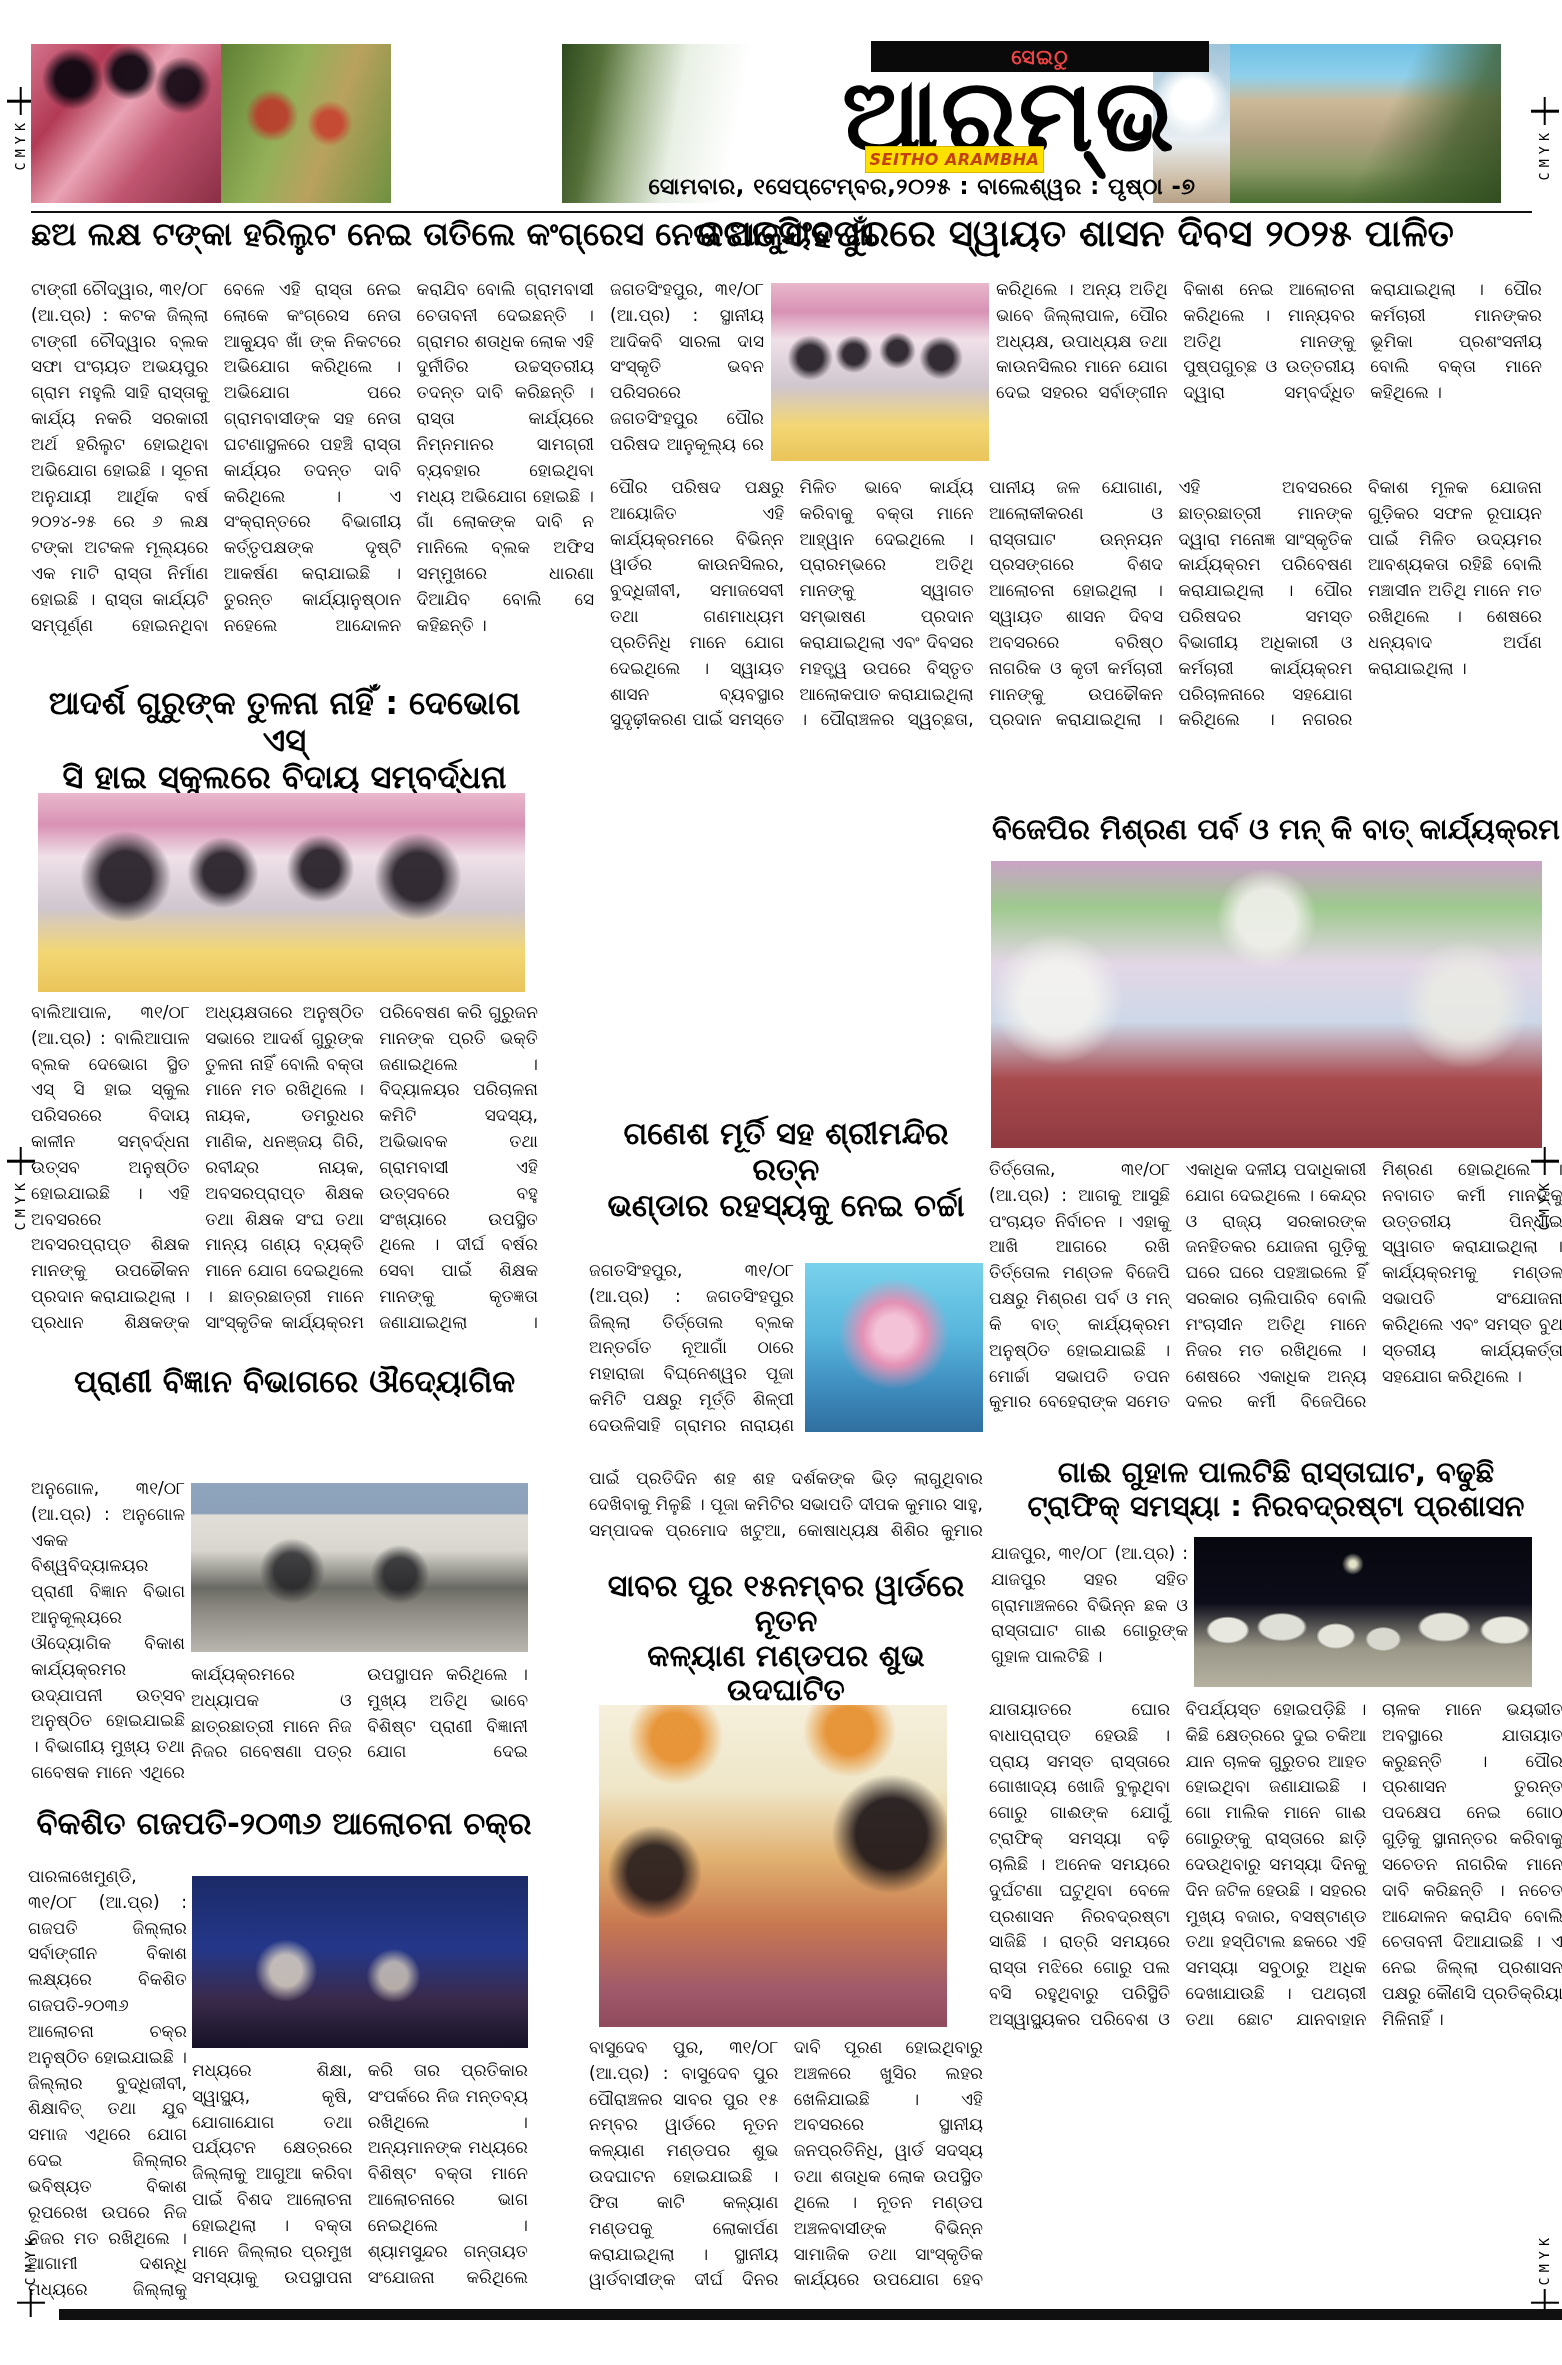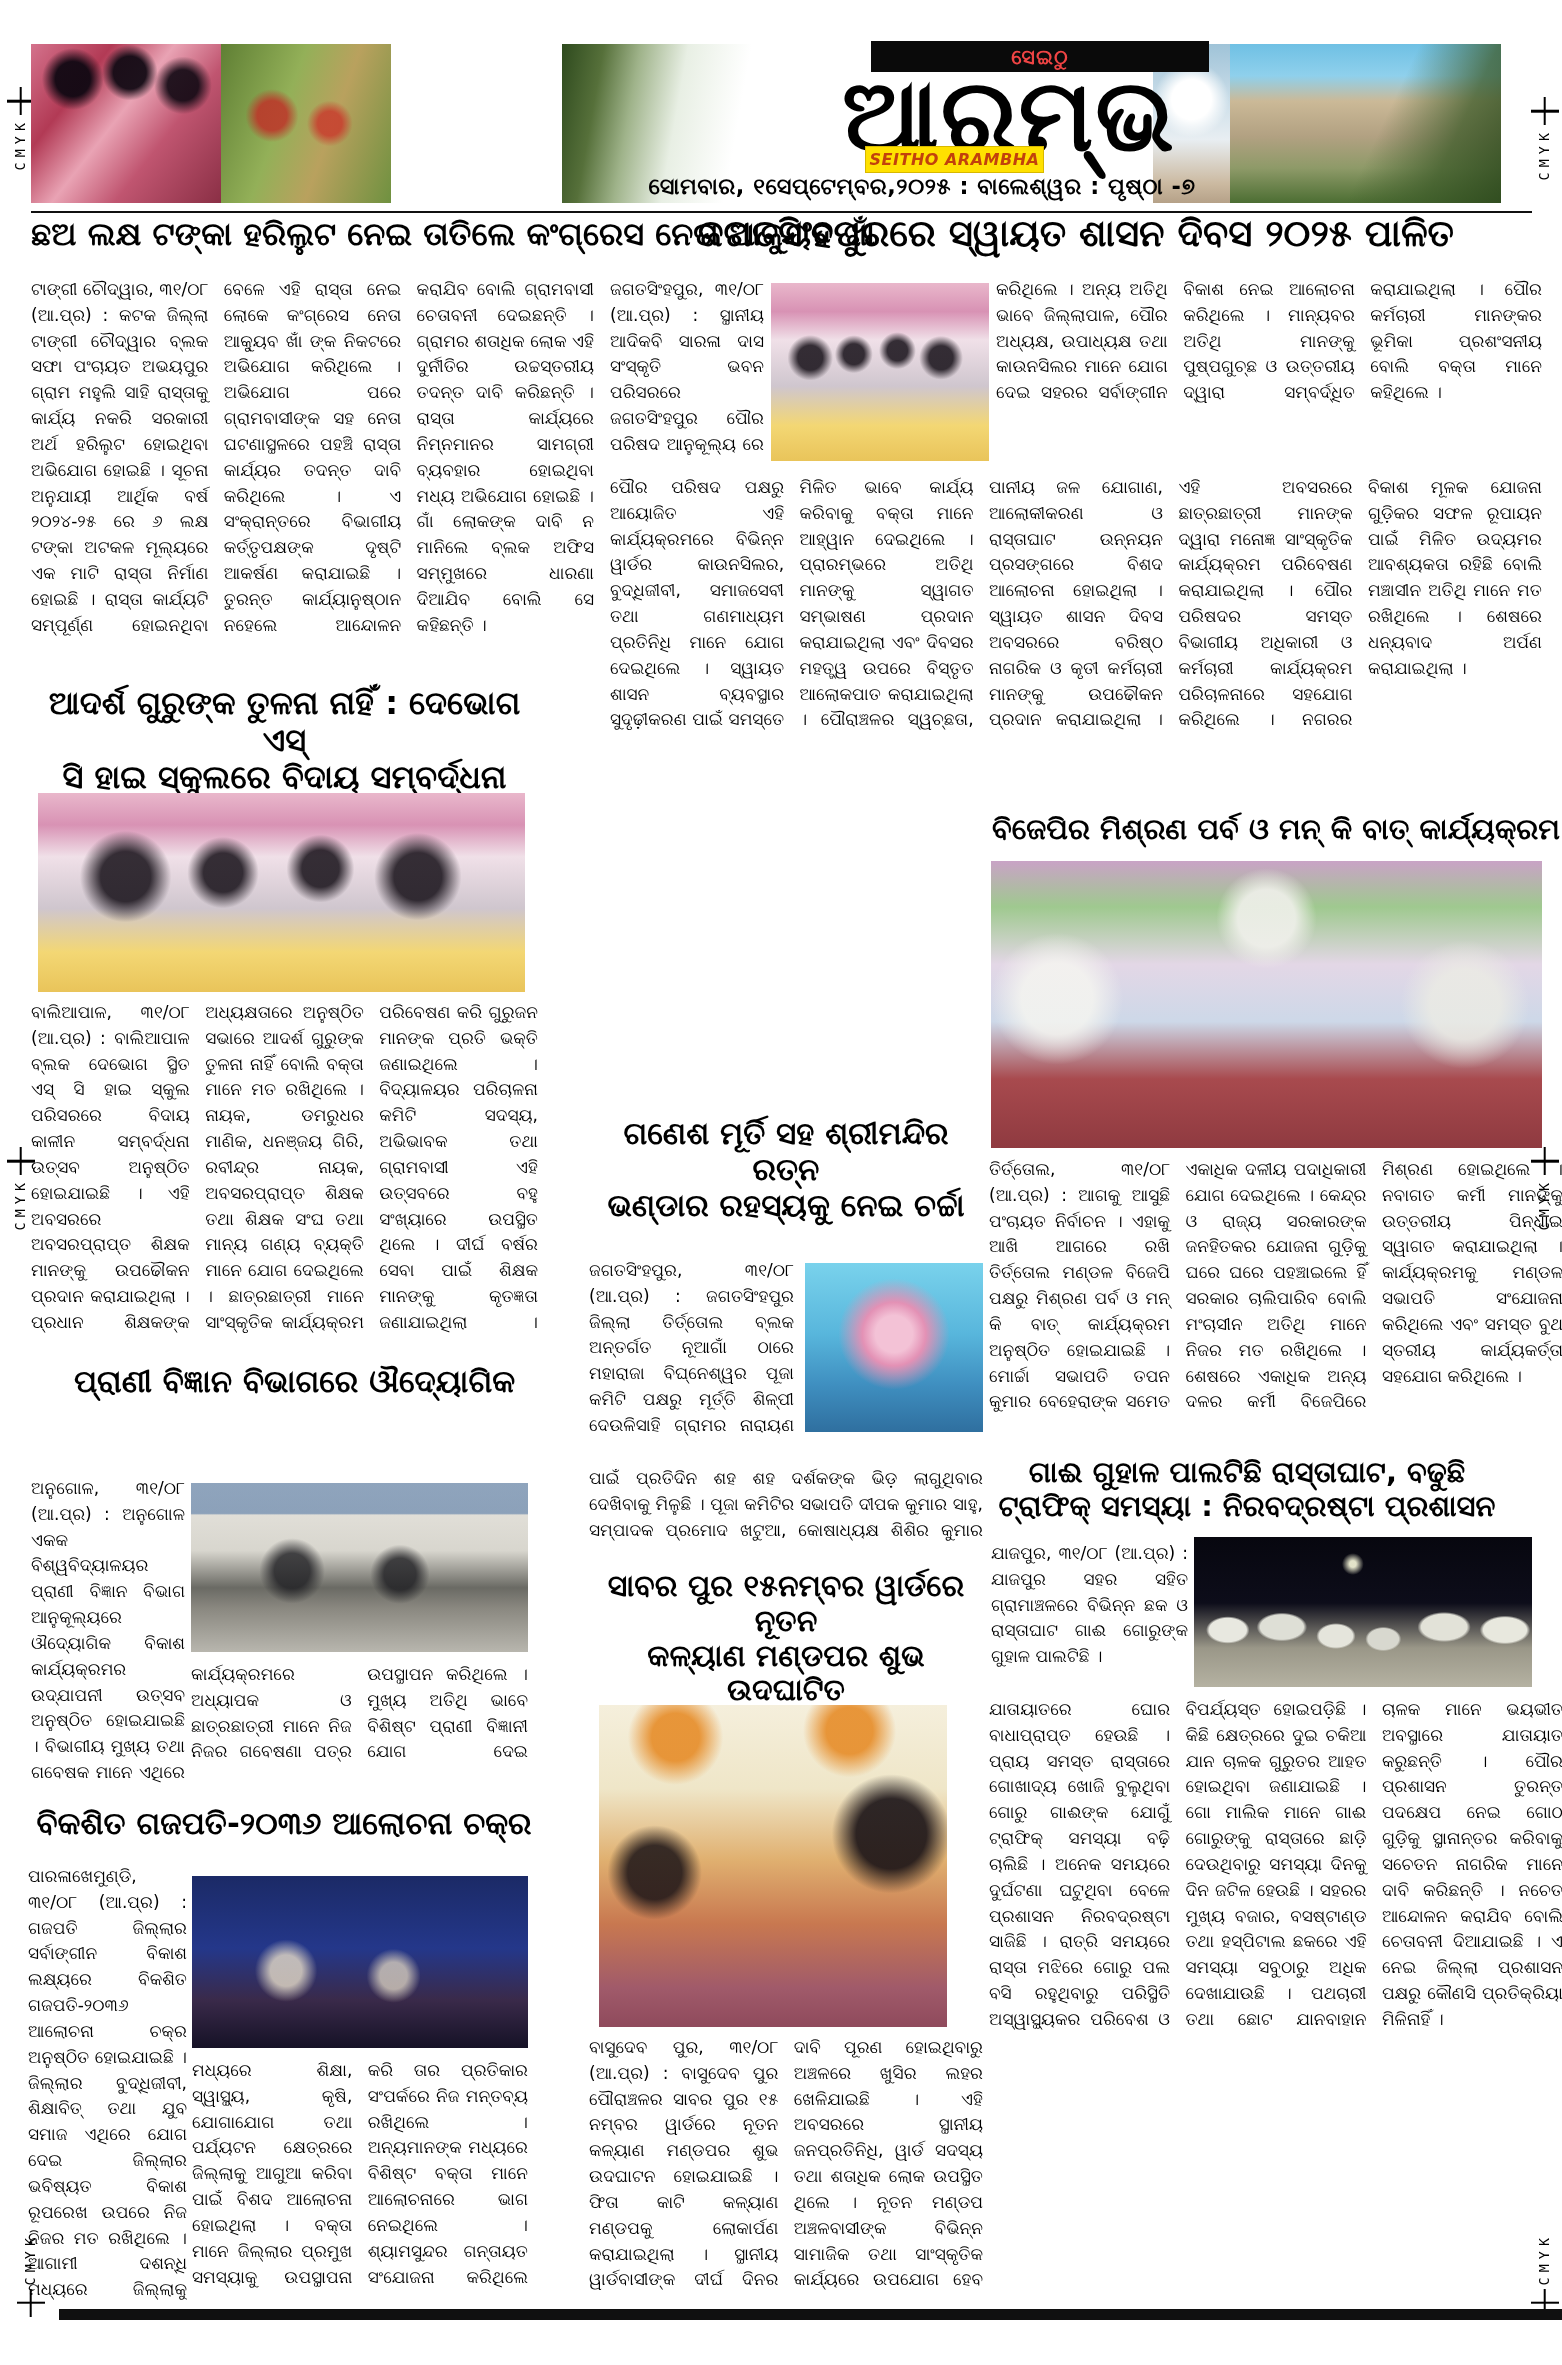--- a/index.html
+++ b/index.html
@@ -174,21 +174,21 @@
 <div class="abs" style="left:0;top:0;width:0;height:0;">
   <div class="hl abs" style="left:41px;top:1364px;width:507px;font-size:31px;">
     <span class="hl-line">ପ୍ରାଣୀ ବିଜ୍ଞାନ ବିଭାଗରେ ଔଦ୍ୟୋଗିକ</span>
   </div>
   <div class="body-txt c1 abs" style="left:31px;top:1476px;width:154px;height:311px;">ଅନୁଗୋଳ, ୩୧/୦୮ (ଆ.ପ୍ର) : ଅନୁଗୋଳ ଏକକ ବିଶ୍ୱବିଦ୍ୟାଳୟର ପ୍ରାଣୀ ବିଜ୍ଞାନ ବିଭାଗ ଆନୁକୂଲ୍ୟରେ ଔଦ୍ୟୋଗିକ ବିକାଶ କାର୍ଯ୍ୟକ୍ରମର ଉଦ୍ଯାପନୀ ଉତ୍ସବ ଅନୁଷ୍ଠିତ ହୋଇଯାଇଛି । ବିଭାଗୀୟ ମୁଖ୍ୟ ତଥା ଗବେଷକ ମାନେ ଏଥିରେ ଯୋଗ ଦେଇ ବିଭାଗର ଅଗ୍ରଗତି କାମନା କରିଥିଲେ ।</div>
   <div class="photo ph-seminar" style="left:191px;top:1483px;width:337px;height:169px;"></div>
   <div class="body-txt c2 abs" style="left:191px;top:1662px;width:337px;height:126px;">କାର୍ଯ୍ୟକ୍ରମରେ ଅଧ୍ୟାପକ ଓ ଛାତ୍ରଛାତ୍ରୀ ମାନେ ନିଜ ନିଜର ଗବେଷଣା ପତ୍ର ଉପସ୍ଥାପନ କରିଥିଲେ । ମୁଖ୍ୟ ଅତିଥି ଭାବେ ବିଶିଷ୍ଟ ପ୍ରାଣୀ ବିଜ୍ଞାନୀ ଯୋଗ ଦେଇ ଛାତ୍ରଛାତ୍ରୀ ମାନଙ୍କୁ ଉଦ୍ୟୋଗ ଭିତ୍ତିକ ଶିକ୍ଷାର ଆବଶ୍ୟକତା ସମ୍ପର୍କରେ ବୁଝାଇଥିଲେ । ସଫଳ ପ୍ରଶିକ୍ଷାର୍ଥୀ ମାନଙ୍କୁ ପ୍ରମାଣପତ୍ର ବଣ୍ଟନ କରାଯାଇଥିଲା । ଶେଷରେ ଧନ୍ୟବାଦ ଅର୍ପଣ କରାଯାଇଥିଲା ।</div>
 </div>
 
 <div class="abs" style="left:0;top:0;width:0;height:0;">
-  <div class="hl abs" style="left:960px;top:1456px;width:574px;font-size:29px;">
+  <div class="hl abs" style="left:989px;top:1456px;width:574px;font-size:29px;">
     <span class="hl-line">ଗାଈ ଗୁହାଳ ପାଲଟିଛି ରାସ୍ତାଘାଟ, ବଢୁଛି</span>
     <span class="hl-line">ଟ୍ରାଫିକ୍ ସମସ୍ୟା : ନିରବଦ୍ରଷ୍ଟା ପ୍ରଶାସନ</span>
   </div>
   <div class="body-txt c1 abs" style="left:991px;top:1541px;width:197px;height:151px;">ଯାଜପୁର, ୩୧/୦୮ (ଆ.ପ୍ର) : ଯାଜପୁର ସହର ସହିତ ଗ୍ରାମାଞ୍ଚଳରେ ବିଭିନ୍ନ ଛକ ଓ ରାସ୍ତାଘାଟ ଗାଈ ଗୋରୁଙ୍କ ଗୁହାଳ ପାଲଟିଛି ।</div>
   <div class="photo ph-cows" style="left:1194px;top:1537px;width:338px;height:150px;"></div>
   <div class="body-txt c3 abs" style="left:989px;top:1697px;width:574px;height:604px;">ଯାତାୟାତରେ ଘୋର ବାଧାପ୍ରାପ୍ତ ହେଉଛି । ପ୍ରାୟ ସମସ୍ତ ରାସ୍ତାରେ ଗୋଖାଦ୍ୟ ଖୋଜି ବୁଲୁଥିବା ଗୋରୁ ଗାଈଙ୍କ ଯୋଗୁଁ ଟ୍ରାଫିକ୍ ସମସ୍ୟା ବଢ଼ି ଚାଲିଛି । ଅନେକ ସମୟରେ ଦୁର୍ଘଟଣା ଘଟୁଥିବା ବେଳେ ପ୍ରଶାସନ ନିରବଦ୍ରଷ୍ଟା ସାଜିଛି । ରାତ୍ରି ସମୟରେ ରାସ୍ତା ମଝିରେ ଗୋରୁ ପଲ ବସି ରହୁଥିବାରୁ ପରିସ୍ଥିତି ଅସ୍ୱାସ୍ଥ୍ୟକର ପରିବେଶ ଓ ବିପର୍ଯ୍ୟସ୍ତ ହୋଇପଡ଼ିଛି । କିଛି କ୍ଷେତ୍ରରେ ଦୁଇ ଚକିଆ ଯାନ ଚାଳକ ଗୁରୁତର ଆହତ ହୋଇଥିବା ଜଣାଯାଇଛି । ଗୋ ମାଲିକ ମାନେ ଗାଈ ଗୋରୁଙ୍କୁ ରାସ୍ତାରେ ଛାଡ଼ି ଦେଉଥିବାରୁ ସମସ୍ୟା ଦିନକୁ ଦିନ ଜଟିଳ ହେଉଛି । ସହରର ମୁଖ୍ୟ ବଜାର, ବସଷ୍ଟାଣ୍ଡ ତଥା ହସ୍ପିଟାଲ ଛକରେ ଏହି ସମସ୍ୟା ସବୁଠାରୁ ଅଧିକ ଦେଖାଯାଉଛି । ପଥଚାରୀ ତଥା ଛୋଟ ଯାନବାହାନ ଚାଳକ ମାନେ ଭୟଭୀତ ଅବସ୍ଥାରେ ଯାତାୟାତ କରୁଛନ୍ତି । ପୌର ପ୍ରଶାସନ ତୁରନ୍ତ ପଦକ୍ଷେପ ନେଇ ଗୋଠ ଗୁଡ଼ିକୁ ସ୍ଥାନାନ୍ତର କରିବାକୁ ସଚେତନ ନାଗରିକ ମାନେ ଦାବି କରିଛନ୍ତି । ନଚେତ ଆନ୍ଦୋଳନ କରାଯିବ ବୋଲି ଚେତାବନୀ ଦିଆଯାଇଛି । ଏ ନେଇ ଜିଲ୍ଲା ପ୍ରଶାସନ ପକ୍ଷରୁ କୌଣସି ପ୍ରତିକ୍ରିୟା ମିଳିନାହିଁ ।</div>
 </div>
 
 <div class="abs" style="left:0;top:0;width:0;height:0;">
   <div class="hl abs" style="left:589px;top:1569px;width:394px;font-size:30px;">

